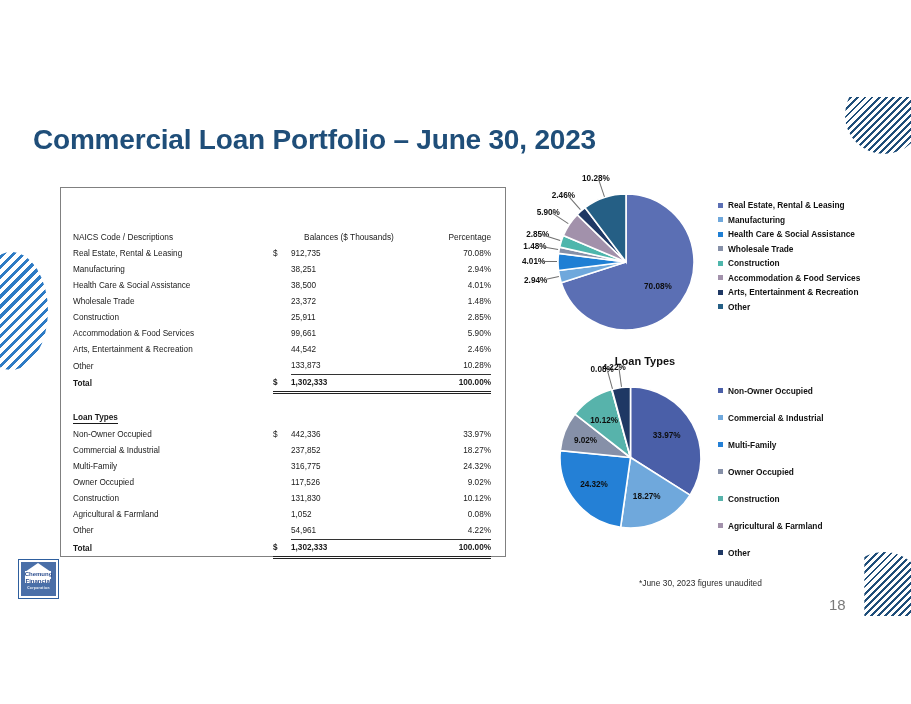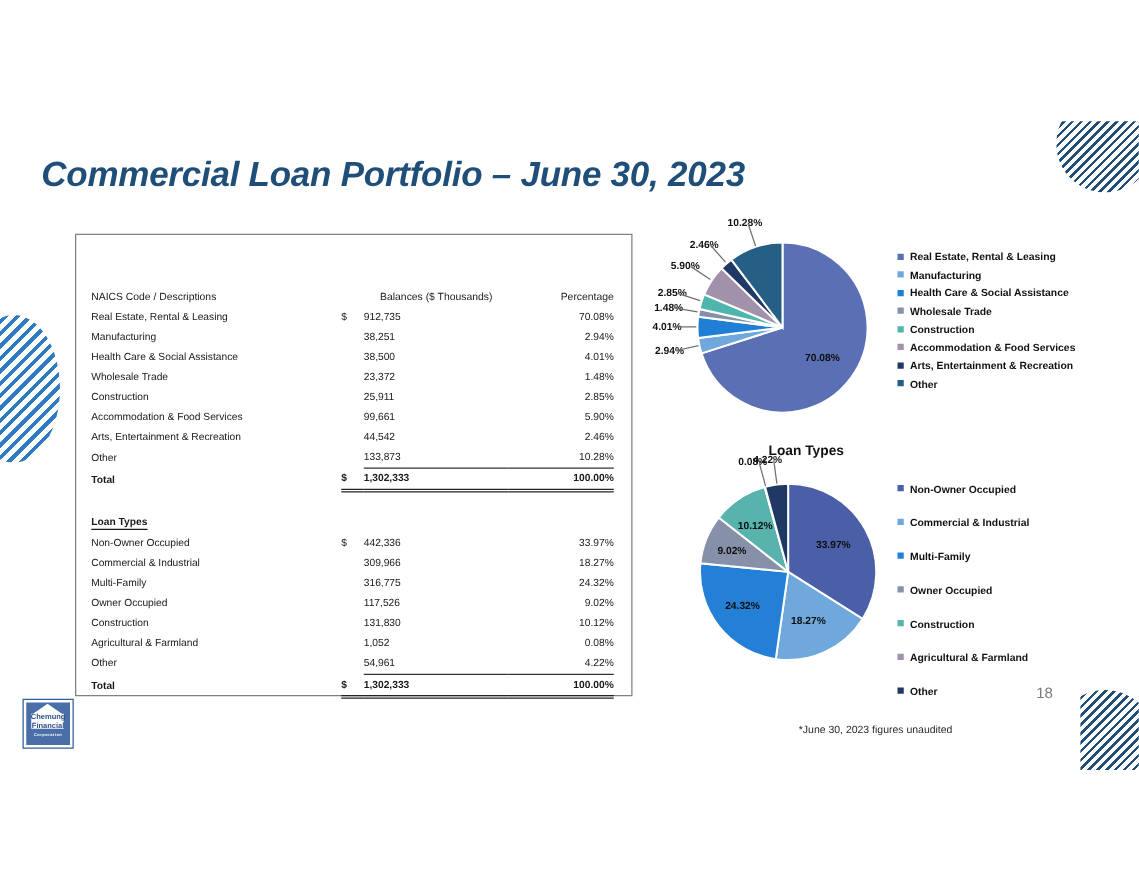--- a/index.html
+++ b/index.html
@@ -44,21 +44,20 @@
 
   
   #page-title {
     position: absolute;
     left: 33px; top: 124px;
     font-size: 28px;
     font-weight: bold;
     color: #1f4e79;
     letter-spacing: -0.2px;
     white-space: nowrap;
-    font-style: italic;
   }
 
   
   #table-panel {
     position: absolute;
     left: 60px; top: 187px;
     width: 446px; height: 370px;
     border: 1px solid #808080;
     background: #ffffff;
     box-sizing: border-box;
@@ -146,22 +145,22 @@
   
   #footnote {
     position: absolute;
     left: 639px; top: 578px;
     font-size: 8.4px;
     color: #2b2b2b;
     white-space: nowrap;
   }
   #page-number {
     position: absolute;
-    left: 829px; top: 547px;
-    font-size: 12px;
+    left: 829px; top: 596px;
+    font-size: 15px;
     color: #7a7a7a;
     text-align: center;
   }
 
   
   #logo {
     position: absolute;
     left: 18px; top: 559px;
     width: 41px; height: 40px;
     border: 1px solid #2e5f9e;
@@ -282,21 +281,21 @@
         </tr>
       <tr>
           <td class="c-desc">Non-Owner Occupied</td>
           <td class="c-cur">$</td>
           <td class="c-bal">442,336</td>
           <td class="c-pct">33.97%</td>
         </tr>
       <tr>
           <td class="c-desc">Commercial &amp; Industrial</td>
           <td class="c-cur"></td>
-          <td class="c-bal">309,966</td>
+          <td class="c-bal">237,852</td>
           <td class="c-pct">18.27%</td>
         </tr>
       <tr>
           <td class="c-desc">Multi-Family</td>
           <td class="c-cur"></td>
           <td class="c-bal">316,775</td>
           <td class="c-pct">24.32%</td>
         </tr>
       <tr>
           <td class="c-desc">Owner Occupied</td>

